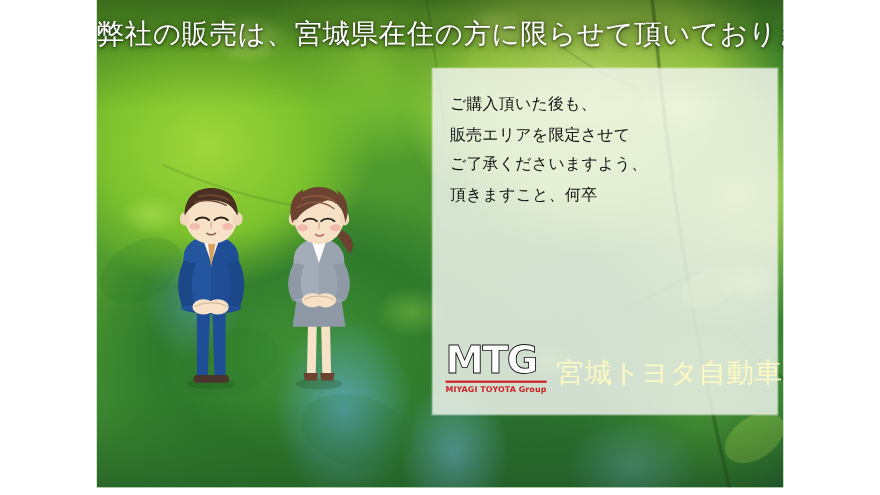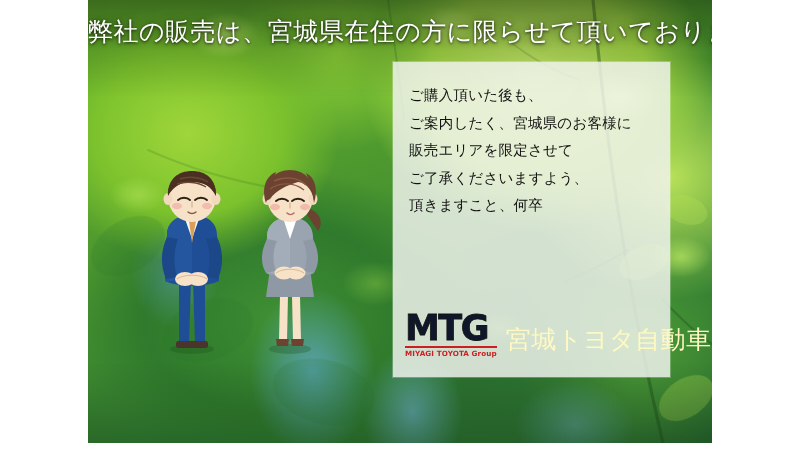--- a/index.html
+++ b/index.html
@@ -91,21 +91,21 @@
     font-weight: 400;
     white-space: nowrap;
     text-shadow: 0 1px 3px rgba(0,0,0,0.75), 0 0 8px rgba(0,0,0,0.45);
   }
 
   
   #notice-panel {
     position: absolute;
     left: 305px;    
     top: 62px;
-    width: 277px;   
+    width: 314px;   
     height: 315px;  
     background: rgba(241,243,238,0.84);
     box-shadow: 0 0 0 1px rgba(255,255,255,0.25);
   }
   #notice-body {
     position: absolute;
     left: 16px;
     top: 20px;
     right: 10px;
     color: #111111;
@@ -131,21 +131,21 @@
     display: flex;
     flex-direction: column;
     align-items: flex-start;
   }
   #logo-mtg {
     font-family: "DejaVu Sans", sans-serif;
     font-weight: 700;
     font-size: 35px;
     line-height: 34px;
     letter-spacing: -1.5px;
-    color: #0f172a;
+    color: #ffffff;
     -webkit-text-stroke: 0.8px #141414;
   }
   #logo-rule {
     width: 100%;
     height: 2.5px;
     background: #cc1f22;
     margin-top: 1px;
   }
   #logo-sub {
     font-family: "DejaVu Sans", sans-serif;
@@ -288,21 +288,20 @@
       <path d="M46,34 L46,39" stroke="#d8b493" stroke-width="1.3" stroke-linecap="round"></path>
       <path d="M43,44 C45,46 48,46 50,44" stroke="#b06b64" stroke-width="1.5" fill="none" stroke-linecap="round"></path>
     </svg>
 
     <div id="headline">弊社の販売は、宮城県在住の方に限らせて頂いております。</div>
 
     <div id="notice-panel">
 
       <div id="notice-body">
         <div class="line">ご購入頂いた後も、</div>
-        <div class="line">ご案内したく、宮城県のお客様に</div>
         <div class="line">販売エリアを限定させて</div>
         <div class="line">ご了承くださいますよう、</div>
         <div class="line">頂きますこと、何卒</div>
       </div>
 
       <div id="logo-lockup">
         <div id="logo-mark">
           <div id="logo-mtg">MTG</div>
           <div id="logo-rule"></div>
           <div id="logo-sub">MIYAGI TOYOTA Group</div>

